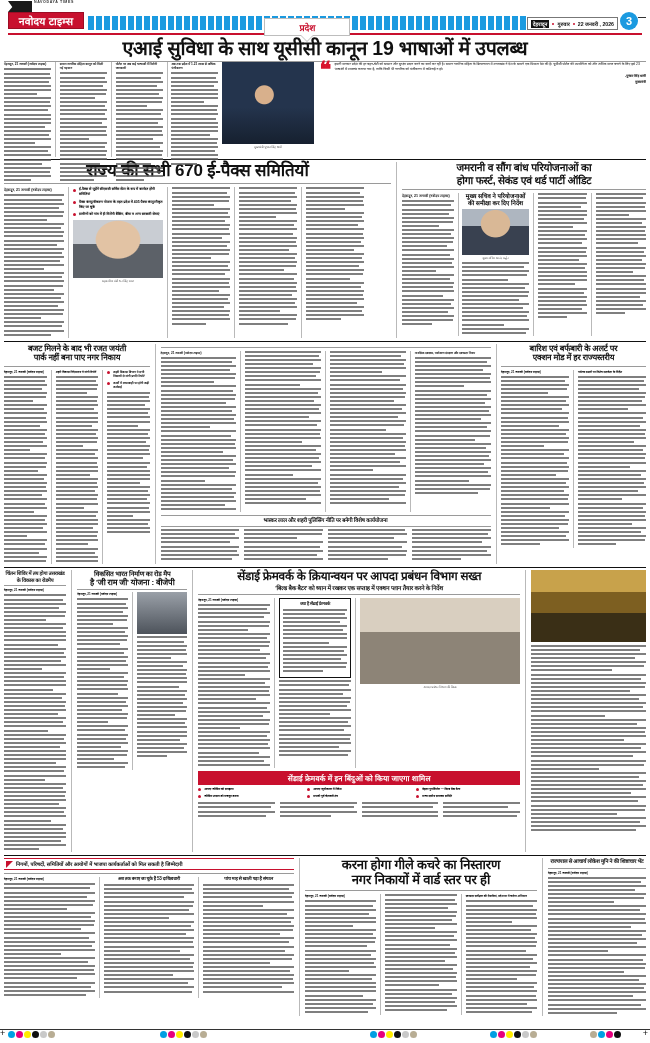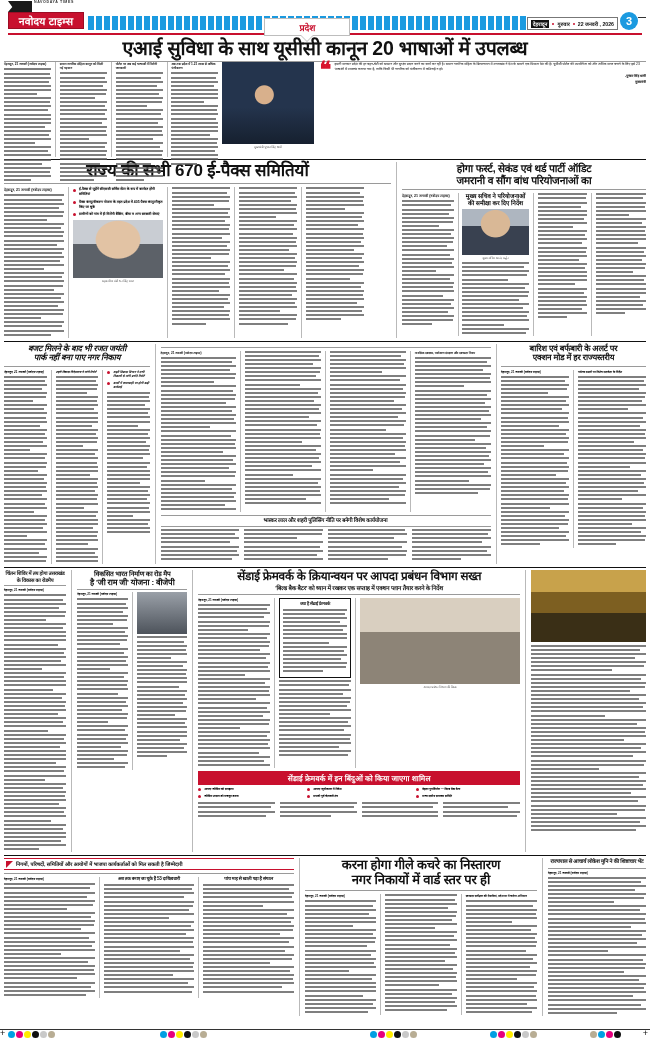--- a/index.html
+++ b/index.html
@@ -171,21 +171,21 @@
         <span>गुरुवार</span>
         <span class="dot"></span>
         <span>22 जनवरी , 2026</span>
       </div>
       <div class="pageno">3</div>
       <div class="mast-tail"></div>
     </div>
     <div class="mast-rule"></div>
   </div>
 
-  <div class="hl lead-head">एआई सुविधा के साथ यूसीसी कानून 20 भाषाओं में उपलब्ध</div>
+  <div class="hl lead-head">एआई सुविधा के साथ यूसीसी कानून 19 भाषाओं में उपलब्ध</div>
   <div class="rule-thin" style="margin:0 4px;"></div>
 
   <div class="top-sec">
     <div class="top-col">
       <div class="byline">देहरादून, 21 जनवरी (नवोदय टाइम्स)</div>
       <div class="lines">
         <i style="width:100%"></i>
           <i style="width:98%"></i>
           <i style="width:100%"></i>
           <i style="width:95%"></i>
@@ -497,22 +497,22 @@
               <i style="width:100%"></i>
             <i style="width:61%"></i>
           </div>
         </div>
       </div>
     </div>
 
     <div class="vrule"></div>
 
     <div class="sec2-right">
+      <div class="hl h-mid">जमरानी व सौंग बांध परियोजनाओं का</div>
       <div class="hl h-mid" style="margin-top:1px;">होगा फर्स्ट, सेकंड एवं थर्ड पार्टी ऑडिट</div>
-      <div class="hl h-mid">जमरानी व सौंग बांध परियोजनाओं का</div>
       <div class="rule-thin" style="margin:3px 0;"></div>
       <div style="display:flex;gap:4px;">
         <div style="width:56px;">
           <div class="byline">देहरादून, 21 जनवरी (नवोदय टाइम्स)</div>
           <div class="lines">
             <i style="width:100%"></i>
               <i style="width:95%"></i>
               <i style="width:100%"></i>
               <i style="width:91%"></i>
             <i style="width:100%"></i>
@@ -642,21 +642,21 @@
           </div>
         </div>
       </div>
     </div>
   </div>
 
   <div class="rule-h" style="margin:3px 4px 0 4px;"></div>
 
   <div style="display:flex;padding:2px 4px 0 4px;gap:5px;">
 
-    <div style="width:146px;font-style:italic;">
+    <div style="width:146px;">
       <div class="hl" style="font-size:8.2px;text-align:center;line-height:1.15;">बजट मिलने के बाद भी रजत जयंती</div>
       <div class="hl" style="font-size:8.2px;text-align:center;line-height:1.15;">पार्क नहीं बना पाए नगर निकाय</div>
       <div class="rule-thin" style="margin:3px 0;"></div>
       <div style="display:flex;gap:4px;">
         <div style="width:44px;">
           <div class="byline" style="font-size:3px;">देहरादून, 21 जनवरी (नवोदय टाइम्स)</div>
           <div class="lines">
             <i style="width:100%"></i>
               <i style="width:96%"></i>
               <i style="width:100%"></i>

